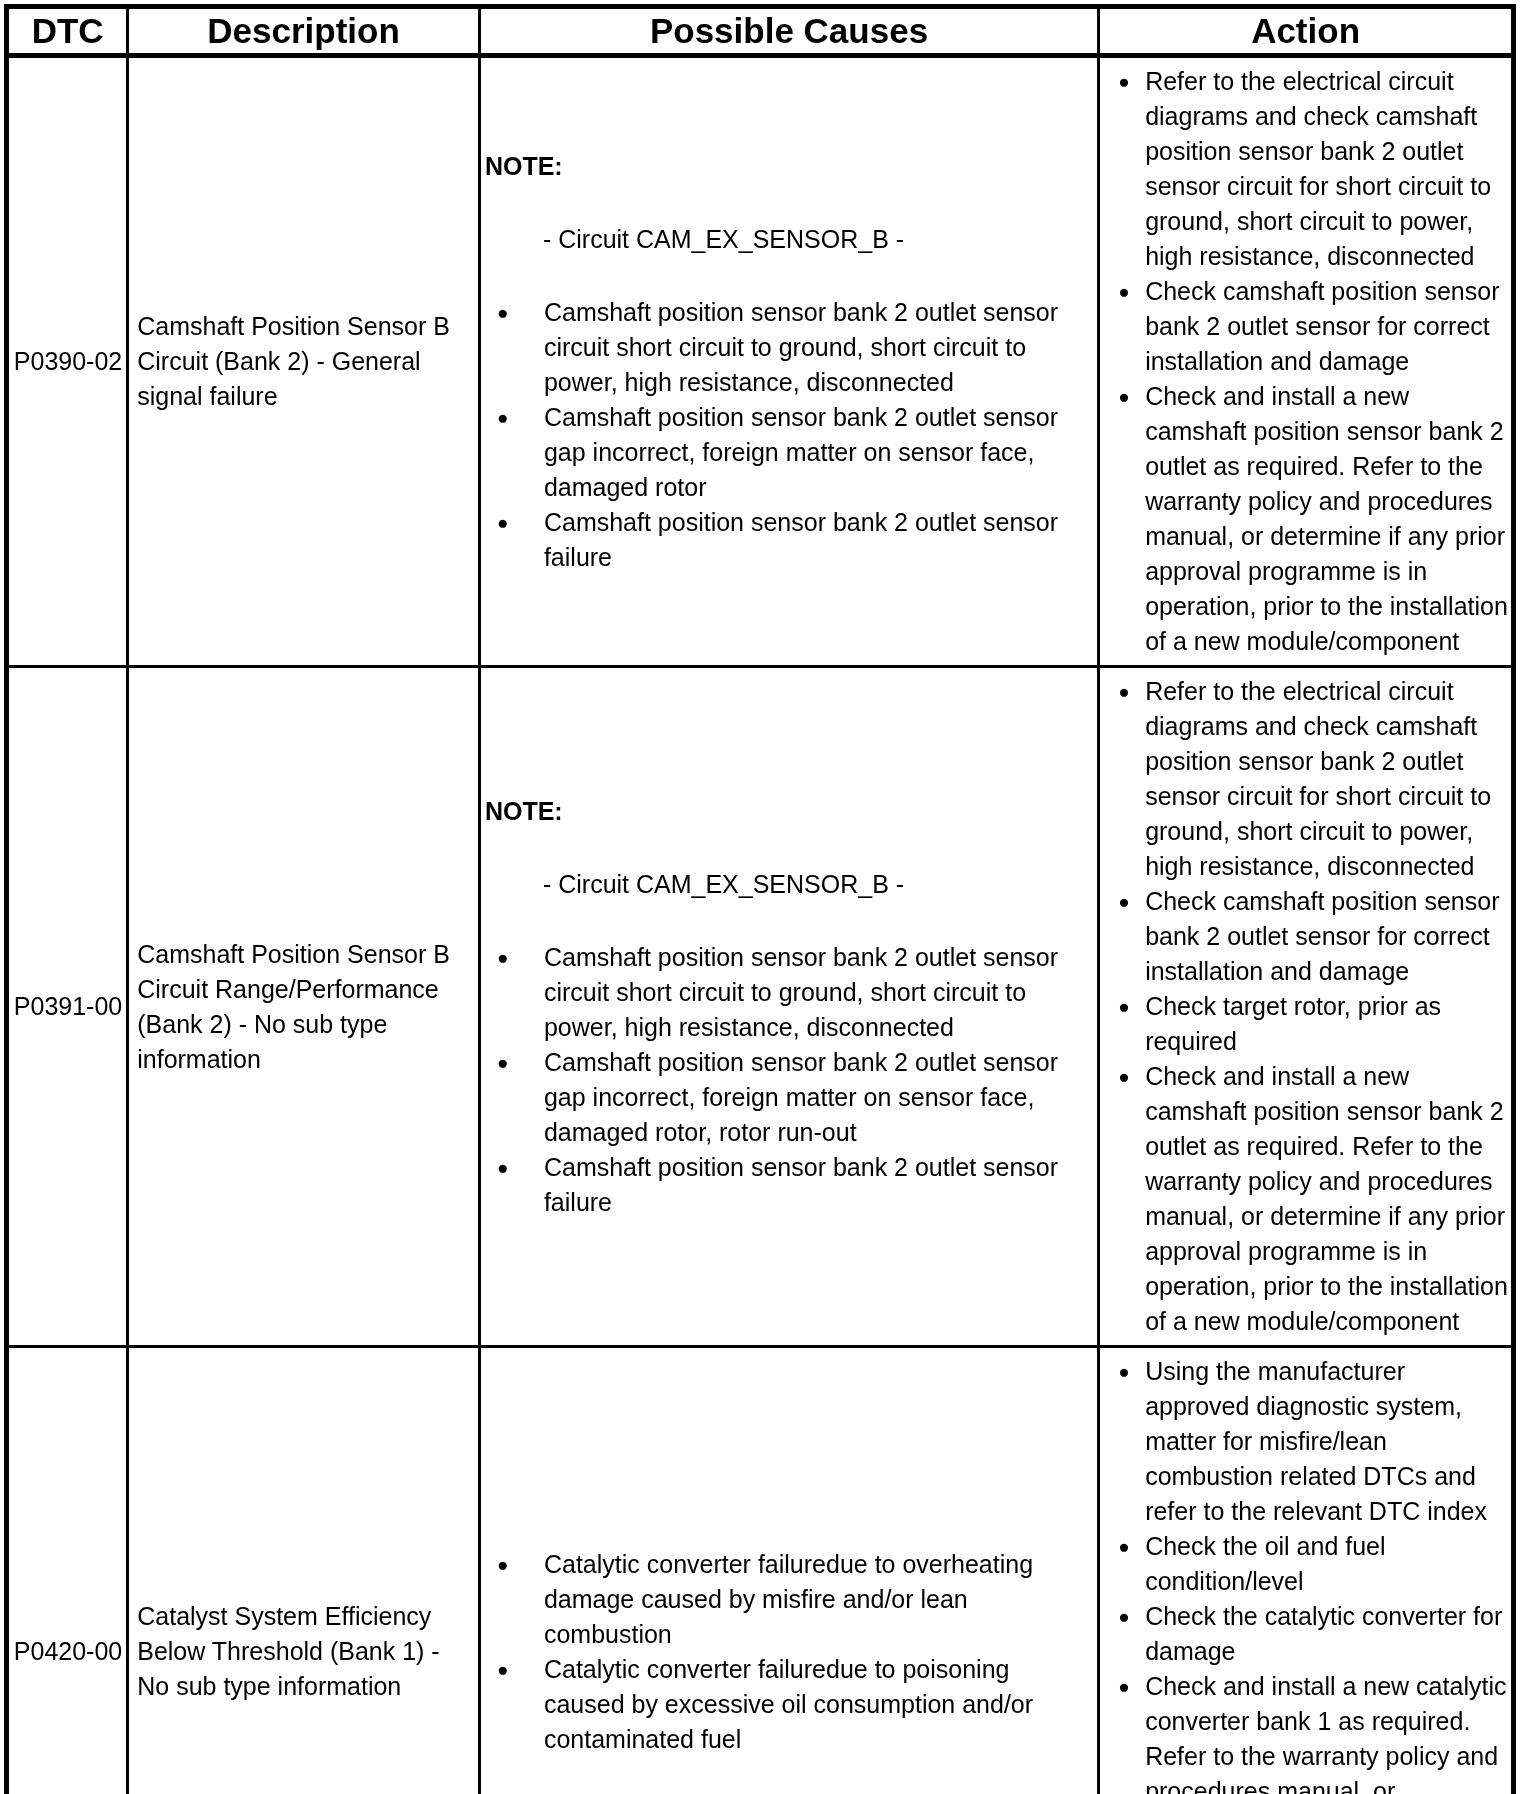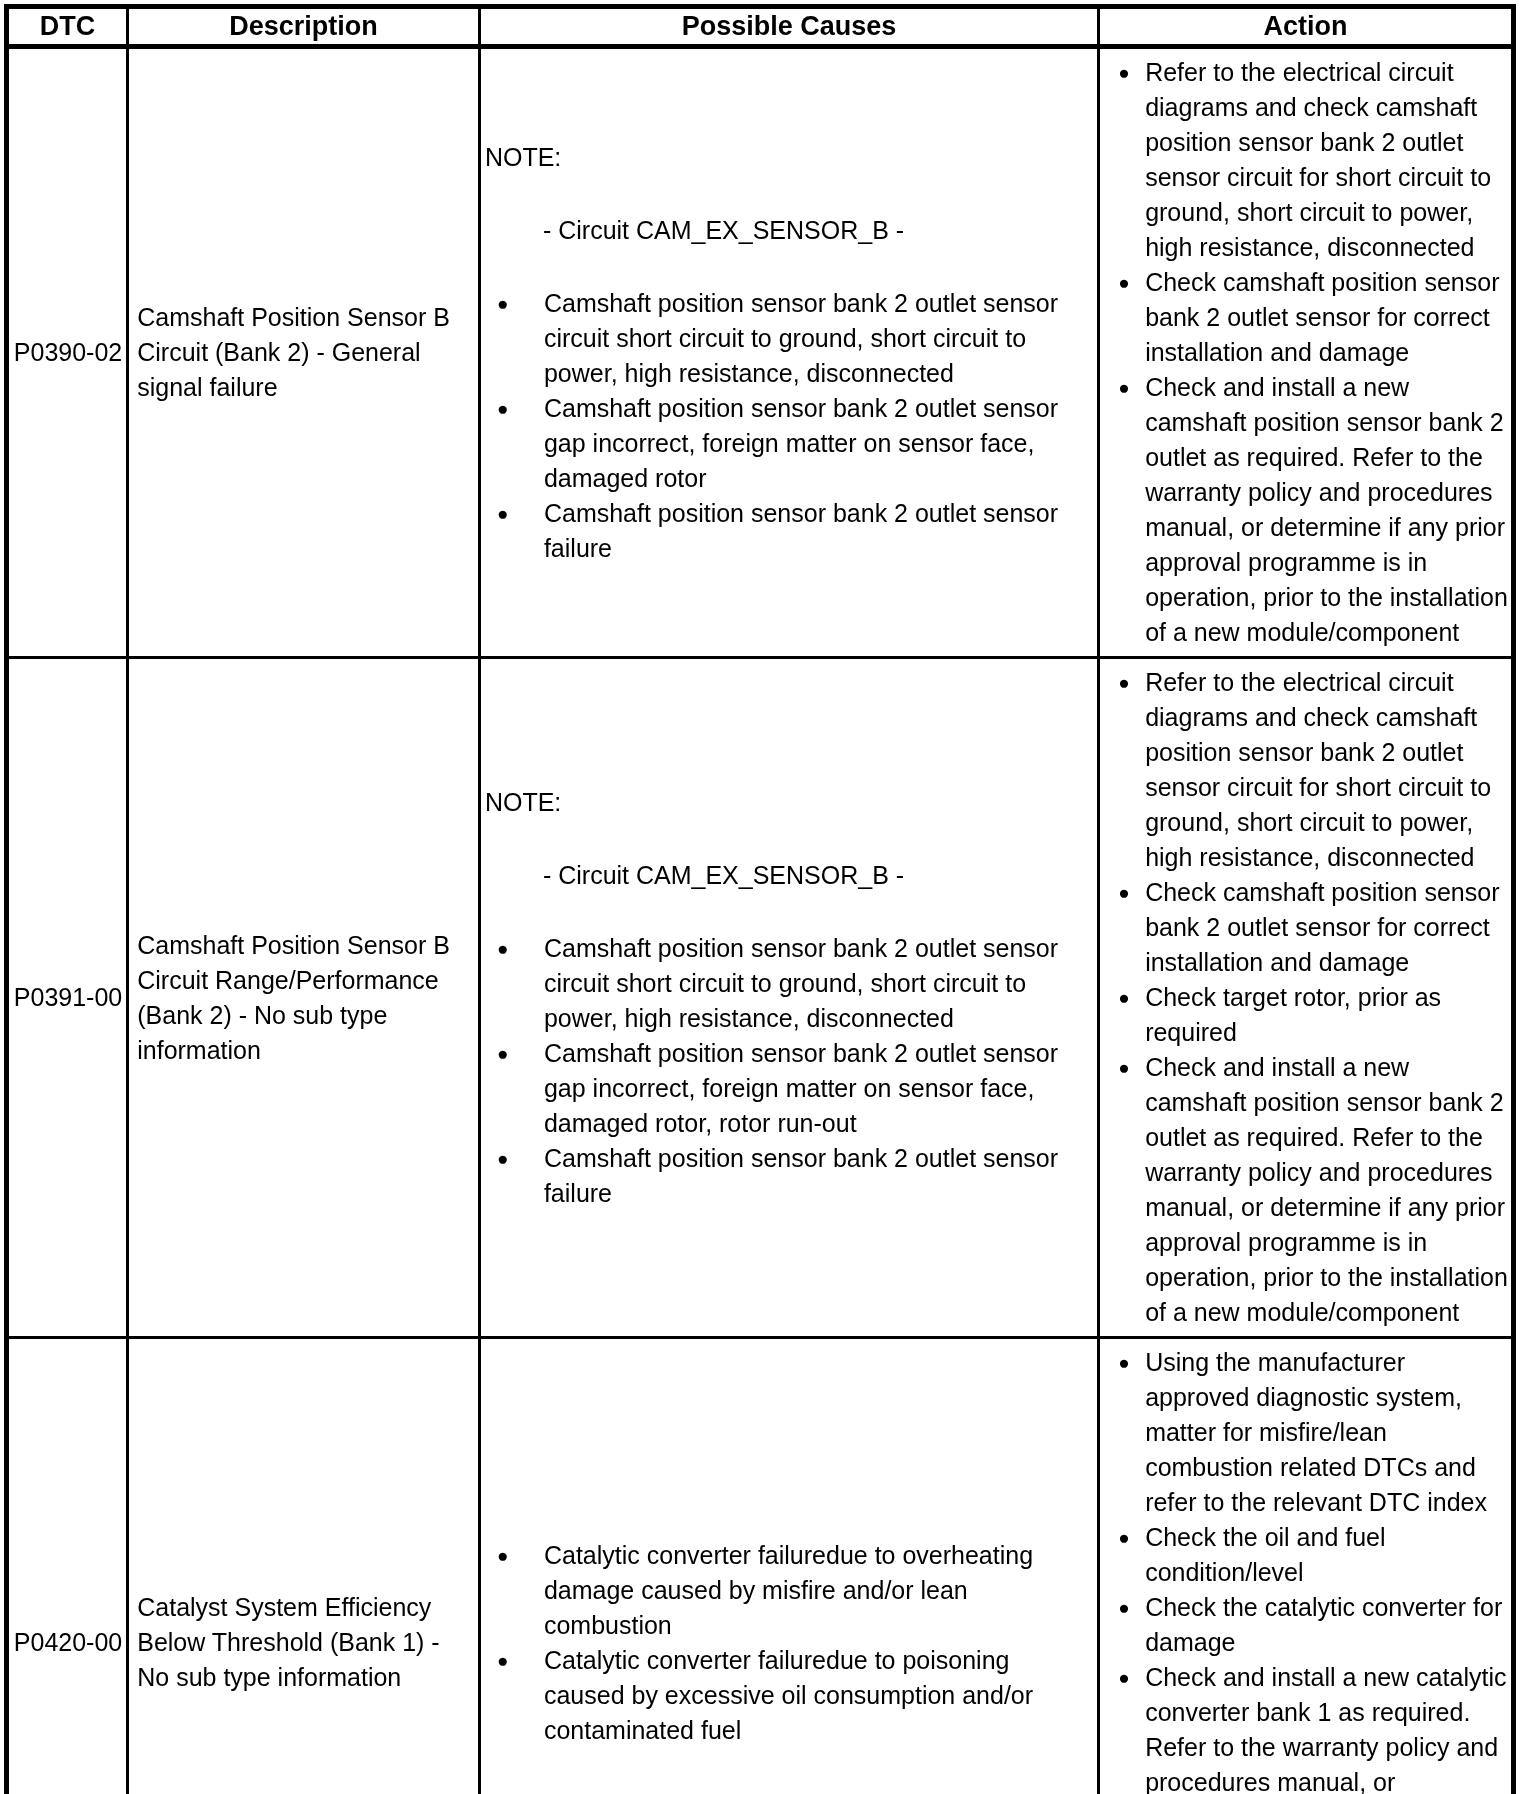--- a/index.html
+++ b/index.html
@@ -24,21 +24,21 @@
   }
   table.dtc-table th,
   table.dtc-table td {
     border: 3px solid #000000;
     vertical-align: middle;
     box-sizing: border-box;
   }
   table.dtc-table thead th {
     height: 40px;
     border-bottom: 5px solid #000000;
-    font-size: 27px;
+    font-size: 35px;
     font-weight: bold;
     text-align: center;
     padding: 2px 0;
   }
   col.c-dtc    { width: 121px; }
   col.c-desc   { width: 351px; }
   col.c-causes { width: 618px; }
   col.c-action { width: 414px; }
 
   tr.row-1 { height: 558px; }
@@ -87,21 +87,21 @@
   }
   td.action-cell ul.bullets li::before {
     content: "\25CF";
     position: absolute;
     left: 18px;
     top: 0;
     font-size: 19px;
   }
 
   .note-label {
-    font-weight: normal;
+    font-weight: bold;
     margin: 0 0 38px 4px;
   }
   .note-circuit {
     margin: 0 0 38px 62px;
   }
 </style>
 </head>
 <body>
 
 <div class="page">

